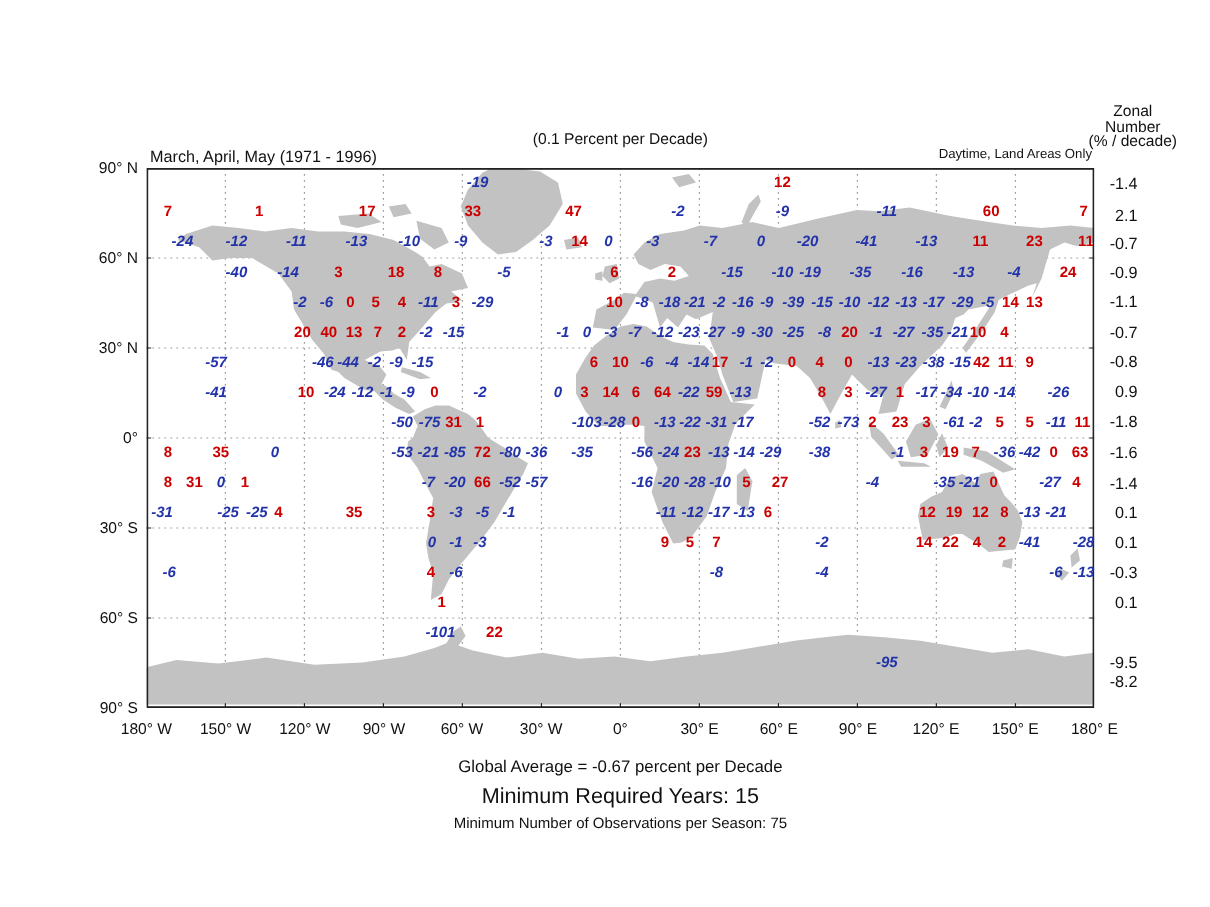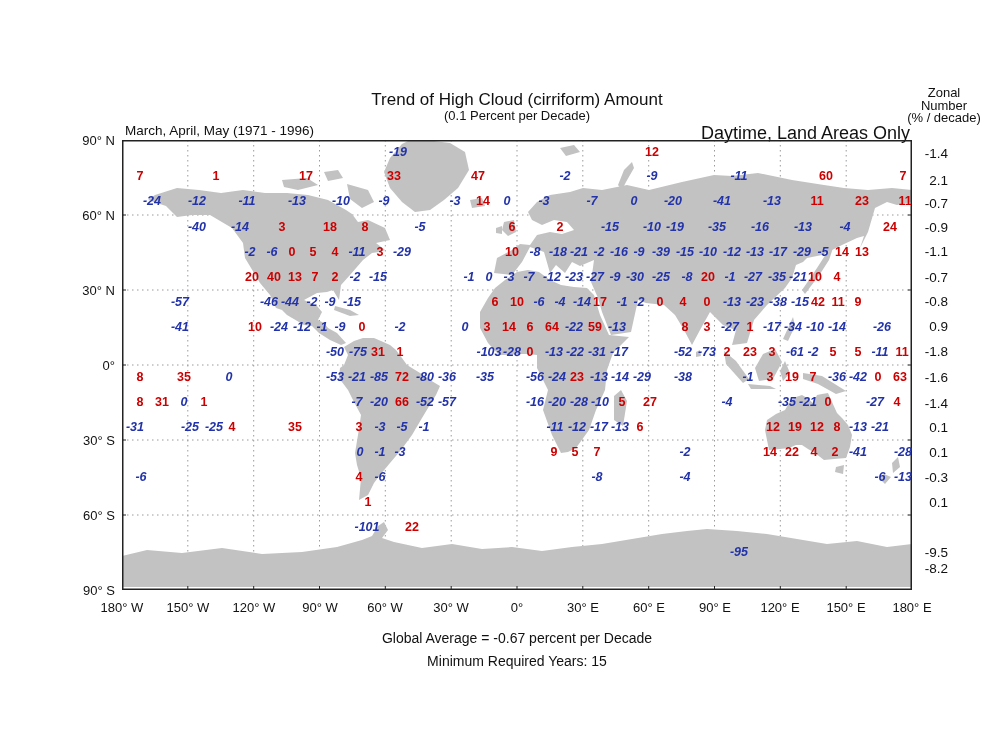--- a/index.html
+++ b/index.html
@@ -3,40 +3,39 @@
 <meta charset="utf-8">
 <style>
   html,body{margin:0;padding:0;background:#fff;}
   .page{position:relative;width:1008px;height:756px;background:#fff;overflow:hidden;
         font-family:"Liberation Sans",sans-serif;color:#111;}
   .abs{position:absolute;}
   .title{left:122px;top:90px;width:790px;text-align:center;font-size:17px;}
   .subtitle{left:122px;top:108px;width:790px;text-align:center;font-size:13px;}
   .zonal-header{left:885px;top:87px;width:118px;text-align:center;font-size:13px;line-height:12.5px;}
   .season{left:125px;top:123px;font-size:13.5px;}
-  .scope{right:98px;top:123px;font-size:18px;}
+  .scope{right:98px;top:123px;font-size:11px;}
   .map-frame{left:122px;top:140px;width:790px;height:450px;}
   .layer{left:0;top:0;width:1008px;height:756px;pointer-events:none;}
   .val{position:absolute;transform:translate(-50%,-50%);font-weight:bold;font-size:12.5px;white-space:nowrap;}
   .val.pos{color:var(--pos);}
   .val.neg{color:var(--neg);font-style:italic;}
   .zonal-val{position:absolute;right:60px;transform:translateY(-50%);font-size:13.5px;color:#111;white-space:nowrap;}
   .ylab{position:absolute;right:893px;transform:translateY(-50%);font-size:13px;white-space:nowrap;}
   .xlab{position:absolute;transform:translate(-50%,-50%);font-size:13px;white-space:nowrap;}
   .footer1{left:122px;top:630px;width:790px;text-align:center;font-size:14px;}
-  .footer2{left:122px;top:653px;width:790px;text-align:center;font-size:14px;}
+  .footer2{left:122px;top:653px;width:790px;text-align:center;font-size:18px;}
   .footer3{left:122px;top:666px;width:790px;text-align:center;font-size:12.5px;}
   .footer4{left:122px;top:679px;width:790px;text-align:center;font-size:12.5px;}
 </style>
 </head>
 <body>
 
 <div class="page">
 
-  <div class="abs title">Trend of High Cloud (cirriform) Amount</div>
   <div class="abs subtitle">(0.1 Percent per Decade)</div>
 
   <div class="abs zonal-header">
     <div>Zonal</div>
     <div>Number</div>
     <div>(% / decade)</div>
   </div>
 
   <div class="abs season">March, April, May (1971 - 1996)</div>
   <div class="abs scope">Daytime, Land Areas Only</div>
@@ -413,14 +412,15 @@
       <span class="xlab" style="left: 583px; top: 607px;">30° E</span>
       <span class="xlab" style="left: 649px; top: 607px;">60° E</span>
       <span class="xlab" style="left: 715px; top: 607px;">90° E</span>
       <span class="xlab" style="left: 780px; top: 607px;">120° E</span>
       <span class="xlab" style="left: 846px; top: 607px;">150° E</span>
       <span class="xlab" style="left: 912px; top: 607px;">180° E</span>
     </div>
 
   <div class="abs footer1">Global Average = -0.67 percent per Decade</div>
   <div class="abs footer2">Minimum Required Years: 15</div>
+  <div class="abs footer4">Minimum Number of Observations per Season: 75</div>
 
 </div>
 
 </body></html>

